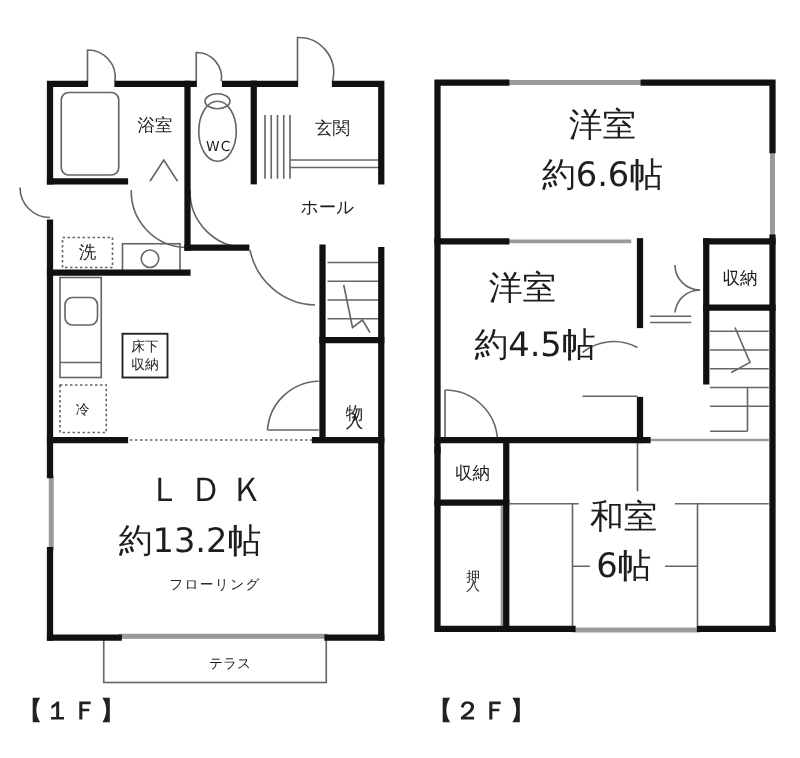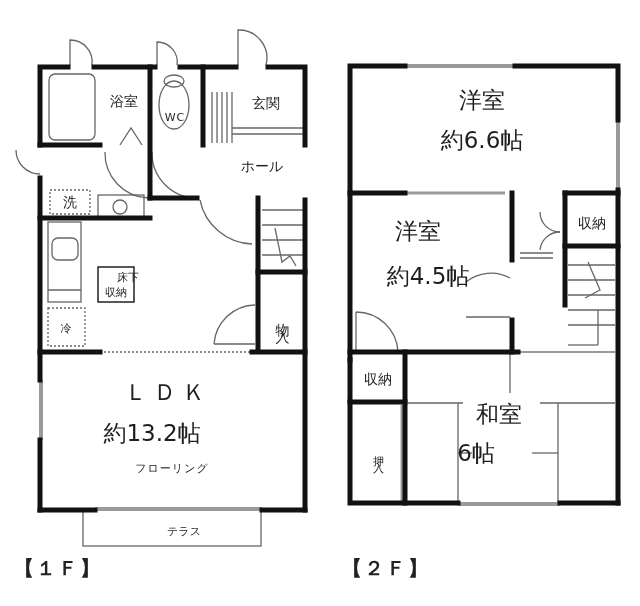--- a/index.html
+++ b/index.html
@@ -1,21 +1,21 @@
 <!DOCTYPE html>
 <html><head>
   <meta charset="utf-8">
   <style>
     html, body { margin: 0; padding: 0; background: #ffffff; }
     body { width: 640px; height: 606px; position: relative; overflow: hidden;
            font-family: "DejaVu Sans", sans-serif; color: #222; }
     svg.plan { position: absolute; left: 0; top: 0; }
     .lbl { position: absolute; white-space: nowrap; color: #1e1e1e; line-height: 1; }
     .lbl.c { transform: translate(-50%, -50%); text-align: right; }
-    .big { font-size: 23px; }
+    .big { font-size: 27px; }
     .mid { font-size: 11px; }
     .sm { font-size: 14px; }
     .xs { font-size: 11px; }
     .vert { writing-mode: vertical-rl; letter-spacing: 6px; }
     .floor-tag { position: absolute; font-size: 20px; font-weight: bold; letter-spacing: 2px; font-family: Liberation Serif, serif; }
   </style>
 </head>
 <body>
 
 <svg class="plan" width="640" height="606" viewBox="0 0 640 606">
@@ -158,31 +158,31 @@
     <line x1="350" y1="402" x2="405" y2="402"></line>
   </g>
 </svg>
 
 <div class="lbl c sm" style="left:124px;top:101px">浴室</div>
 <div class="lbl c xs" style="left:175px;top:117px;letter-spacing:1px">WC</div>
 <div class="lbl c sm" style="left:266px;top:103px">玄関</div>
 <div class="lbl c sm" style="left:262px;top:166px">ホール</div>
 <div class="lbl c sm" style="left:70px;top:202px">洗</div>
 <div class="lbl c xs" style="left:66px;top:328px">冷</div>
-<div class="lbl c xs" style="left:128px;top:277px">床下</div>
+<div class="lbl c xs" style="left:116px;top:277px">床下</div>
 <div class="lbl c xs" style="left:116px;top:292px">収納</div>
 <div class="lbl c sm vert" style="left:283px;top:318px">物入</div>
 <div class="lbl c big" style="left:168px;top:392px;letter-spacing:6px">ＬＤＫ</div>
 <div class="lbl c big" style="left:152px;top:433px">約13.2帖</div>
 <div class="lbl c mid" style="left:172px;top:468px;letter-spacing:1px">フローリング</div>
 <div class="lbl c xs" style="left:184px;top:531px">テラス</div>
 <div class="floor-tag" style="left:14px;top:555px">【１Ｆ】</div>
 
 <div class="lbl c big" style="left:482px;top:100px">洋室</div>
 <div class="lbl c big" style="left:482px;top:140px">約6.6帖</div>
 <div class="lbl c big" style="left:418px;top:231px">洋室</div>
 <div class="lbl c big" style="left:428px;top:276px">約4.5帖</div>
 <div class="lbl c sm" style="left:592px;top:223px">収納</div>
 <div class="lbl c sm" style="left:378px;top:379px">収納</div>
 <div class="lbl c mid vert" style="left:378px;top:453px">押入</div>
 <div class="lbl c big" style="left:499px;top:414px">和室</div>
-<div class="lbl c big" style="left:476px;top:453px">6帖</div>
+<div class="lbl c big" style="left:499px;top:453px">6帖</div>
 <div class="floor-tag" style="left:342px;top:555px">【２Ｆ】</div>
 
 </body></html>

